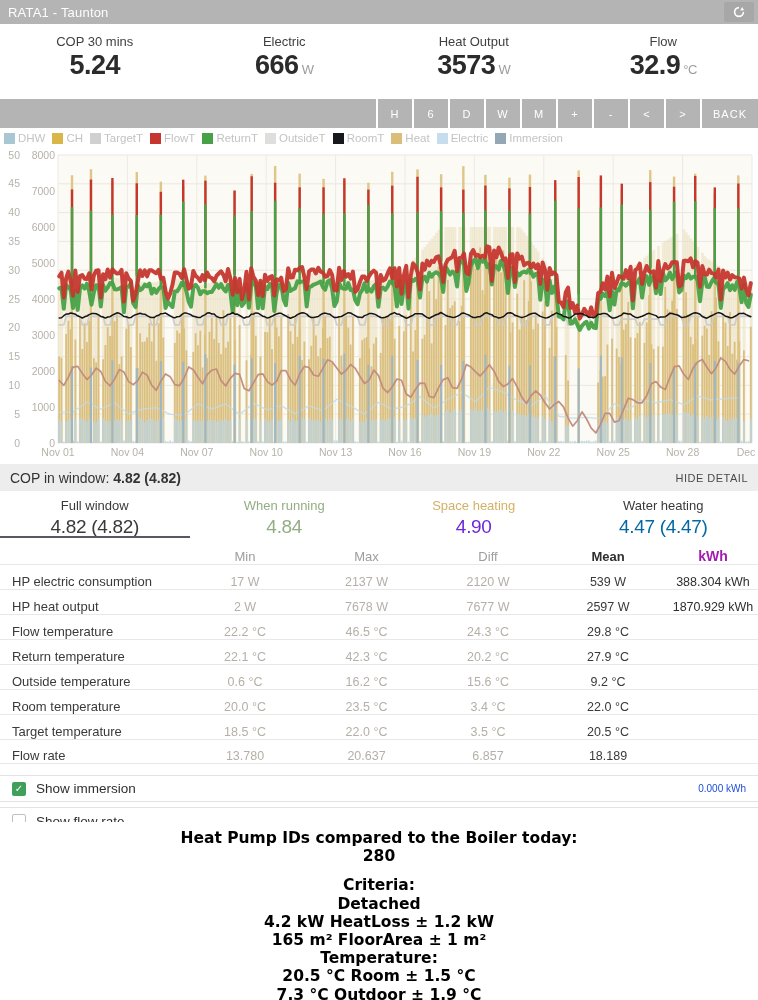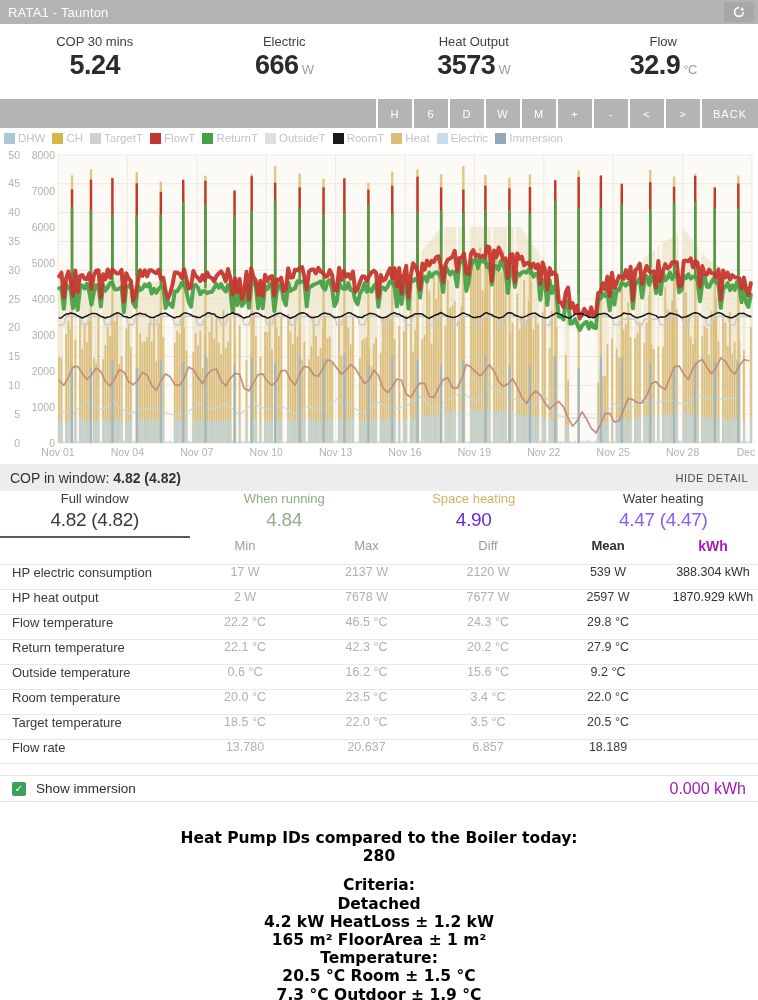--- a/index.html
+++ b/index.html
@@ -30,48 +30,48 @@
   #chart-svg{position:absolute;left:0;top:148px}
   .tick{font-size:10.5px;fill:#b6b2a9;font-family:"Liberation Sans",sans-serif}
 
   .copbar{position:absolute;left:0;top:464px;width:758px;height:27px;background:#ededed;
     display:flex;align-items:center;justify-content:space-between;padding:0 10px}
   .copbar .cb-left{font-size:14px;color:#333}
   .copbar .cb-val{font-weight:700}
   .hide-detail{font-size:11px;color:#4a4a4a;letter-spacing:.5px;cursor:pointer}
 
   .coptabs{position:absolute;left:0;top:491px;width:758px;height:47px;display:flex}
-  .ctab{flex:1;text-align:center;position:relative;cursor:pointer}
+  .ctab{flex:1;text-align:center;padding-top:7px;position:relative;cursor:pointer}
   .ctab-label{font-size:13px;margin-bottom:3px}
   .ctab-value{font-size:19px;letter-spacing:-.3px}
   .ctab.active::after{content:"";position:absolute;left:0;right:0;bottom:0;height:2px;background:#565a60}
 
   .dtable{position:absolute;left:0;top:538px;width:758px}
-  .trow{display:flex;align-items:flex-start;height:25px;border-top:1px solid #e8e8e8;font-size:12.5px}
+  .trow{display:flex;align-items:flex-end;height:25px;border-top:1px solid #e8e8e8;font-size:12.5px}
   .trow.thead{height:26px;border-top:none}
   .trow:last-child{border-bottom:1px solid #e8e8e8}
   .c0{width:185px;padding-left:12px;text-align:left;color:#3a3a3a;font-size:13px}
   .c1,.c2,.c3{width:120px;text-align:center;color:#b5b0a7}
   .c2{width:123px}
   .c4{width:120px;text-align:center;color:#3a3a3a}
   .c5{width:90px;text-align:center;color:#2f2f2f}
   .thead .c1,.thead .c2,.thead .c3{color:#9d9d9d;font-size:13px}
   .thead .c4{color:#2f2f2f;font-weight:700;font-size:13px}
   .thead .c5{color:#a21caf;font-weight:700;font-size:14px}
 
   .toggles{position:absolute;left:0;top:775px;width:758px;height:47px;overflow:hidden}
   .trow2{display:flex;align-items:center;height:27px;border-top:1px solid #e3e3e3;border-bottom:1px solid #e3e3e3;
     padding:0 12px;cursor:pointer;background:#fff}
   .trow2 + .trow2{margin-top:5px;border-bottom:none}
   .cbx{width:14px;height:14px;border-radius:2px;margin-right:10px;display:flex;align-items:center;
     justify-content:center;font-size:10px;color:#fff}
   .cbx.on{background:#3fa05c}
   .cbx.off{background:#fff;border:1px solid #c0c0c0}
   .tog-label{font-size:13.5px;color:#2f2f2f;font-weight:400}
-  .tog-value{margin-left:auto;font-size:16px;color:#a21caf}
+  .tog-value{margin-left:auto;font-size:10px;color:#1d4ed8}
 
   .footer{position:absolute;left:0;top:829px;width:758px;text-align:center;
     font-family:"DejaVu Sans",sans-serif;font-weight:bold;color:#000;font-size:15.5px;line-height:18.2px}
   .footer .gap{margin-top:11px}
 </style>
 </head>
 <body>
 
 <div class="header">
   <span class="title">RATA1 - Taunton</span>
@@ -1115,21 +1115,21 @@
     <div class="ctab">
       <div class="ctab-label" style="color: rgb(147, 173, 133);">When running</div>
       <div class="ctab-value" style="color: rgb(147, 173, 133);">4.84</div>
     </div>
     <div class="ctab">
       <div class="ctab-label" style="color: rgb(212, 177, 102);">Space heating</div>
       <div class="ctab-value" style="color: #6d28d9; text-align: center;">4.90</div>
     </div>
     <div class="ctab">
       <div class="ctab-label" style="color: rgb(58, 58, 58);">Water heating</div>
-      <div class="ctab-value" style="color: #8b5cf6;">4.47 (4.47)</div>
+      <div class="ctab-value" style="color: #0369a1;">4.47 (4.47)</div>
     </div>
   </div>
 
 <div class="dtable">
     <div class="trow thead">
       <div class="c0"></div>
       <div class="c1">Min</div>
       <div class="c2">Max</div>
       <div class="c3">Diff</div>
       <div class="c4">Mean</div>
@@ -1199,20 +1199,25 @@
       <div class="c4">18.189</div>
       <div class="c5"></div>
     </div>
   </div>
 
 <div class="toggles">
     <div class="trow2">
       <span class="cbx on">✓</span>
       <span class="tog-label">Show immersion</span>
       <span class="tog-value">0.000 kWh</span>
+    </div>
+    <div class="trow2">
+      <span class="cbx off"></span>
+      <span class="tog-label">Show flow rate</span>
+      <span class="tog-value"></span>
     </div>
   </div>
 
 <div class="footer">
     <div>Heat Pump IDs compared to the Boiler today:</div>
     <div>280</div>
     <div class="gap">Criteria:</div>
     <div>Detached</div>
     <div>4.2 kW HeatLoss ± 1.2 kW</div>
     <div>165 m² FloorArea ± 1 m²</div>

